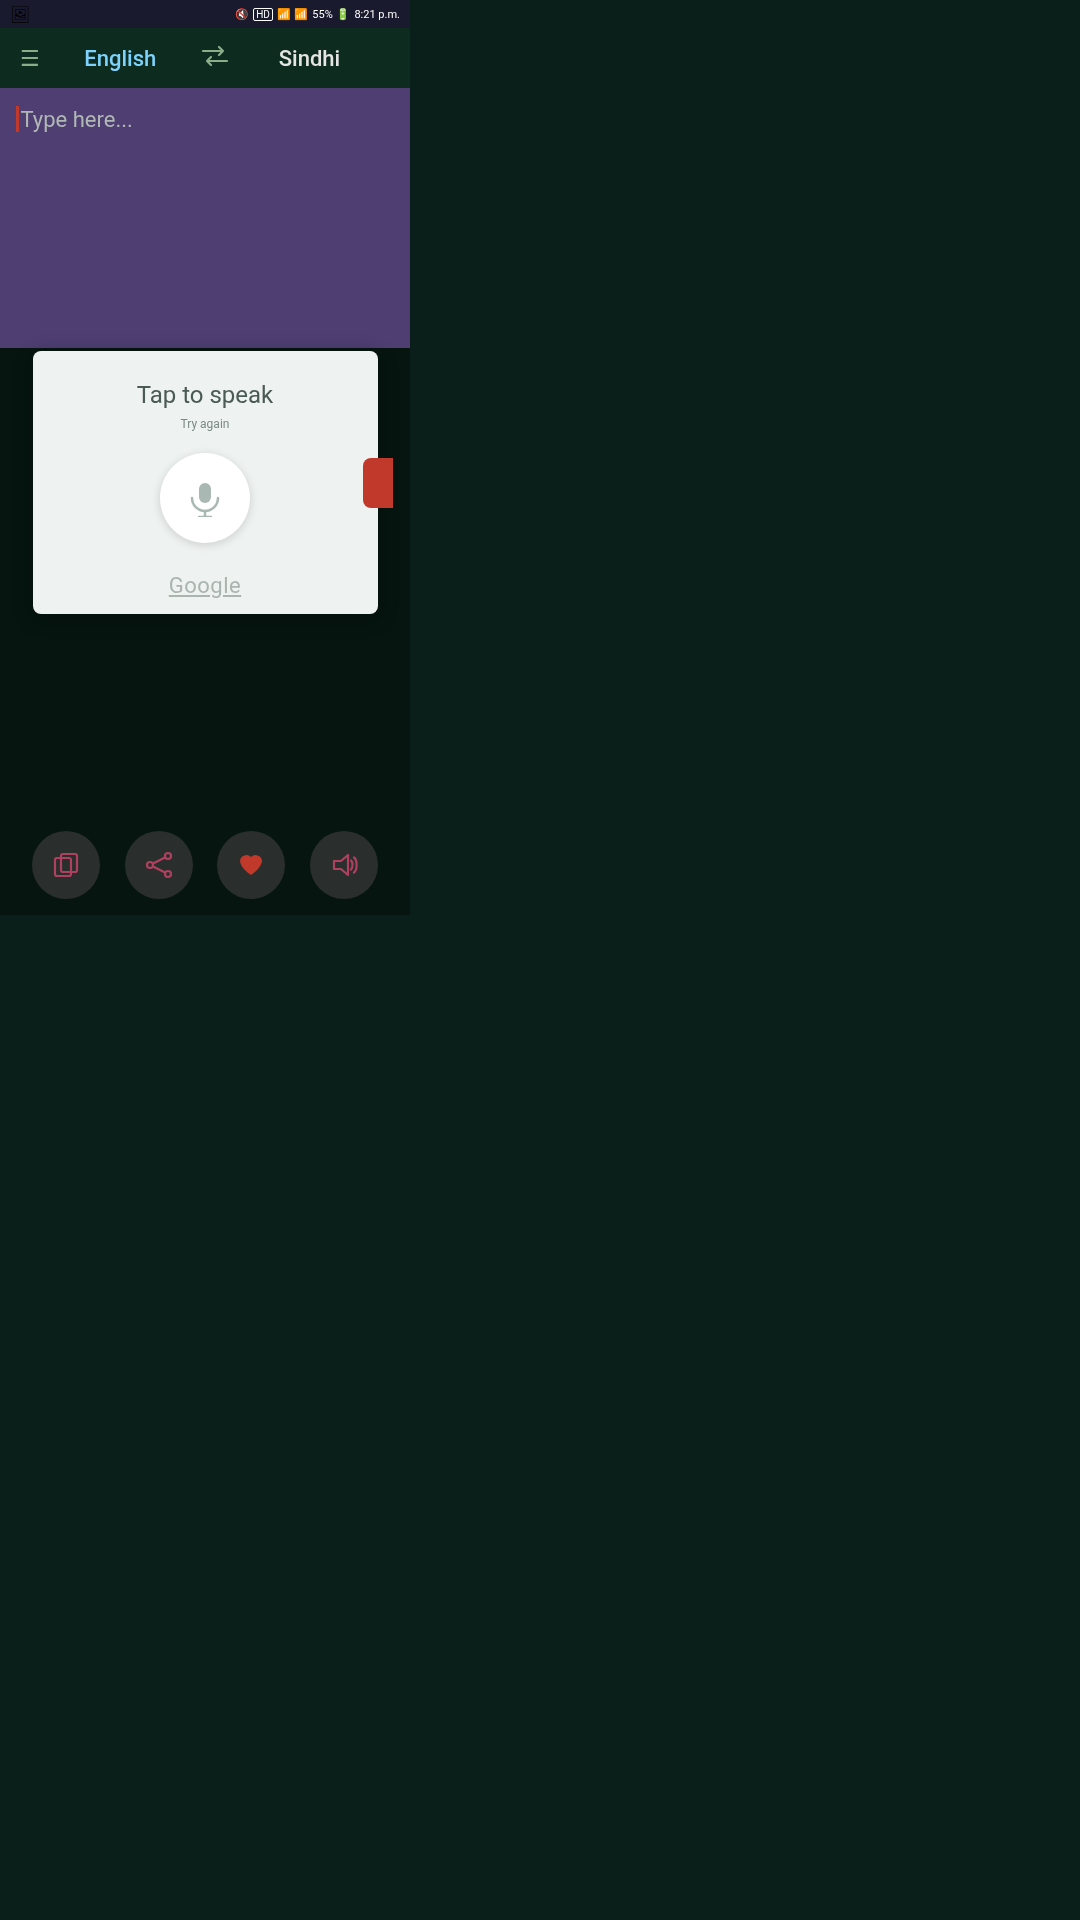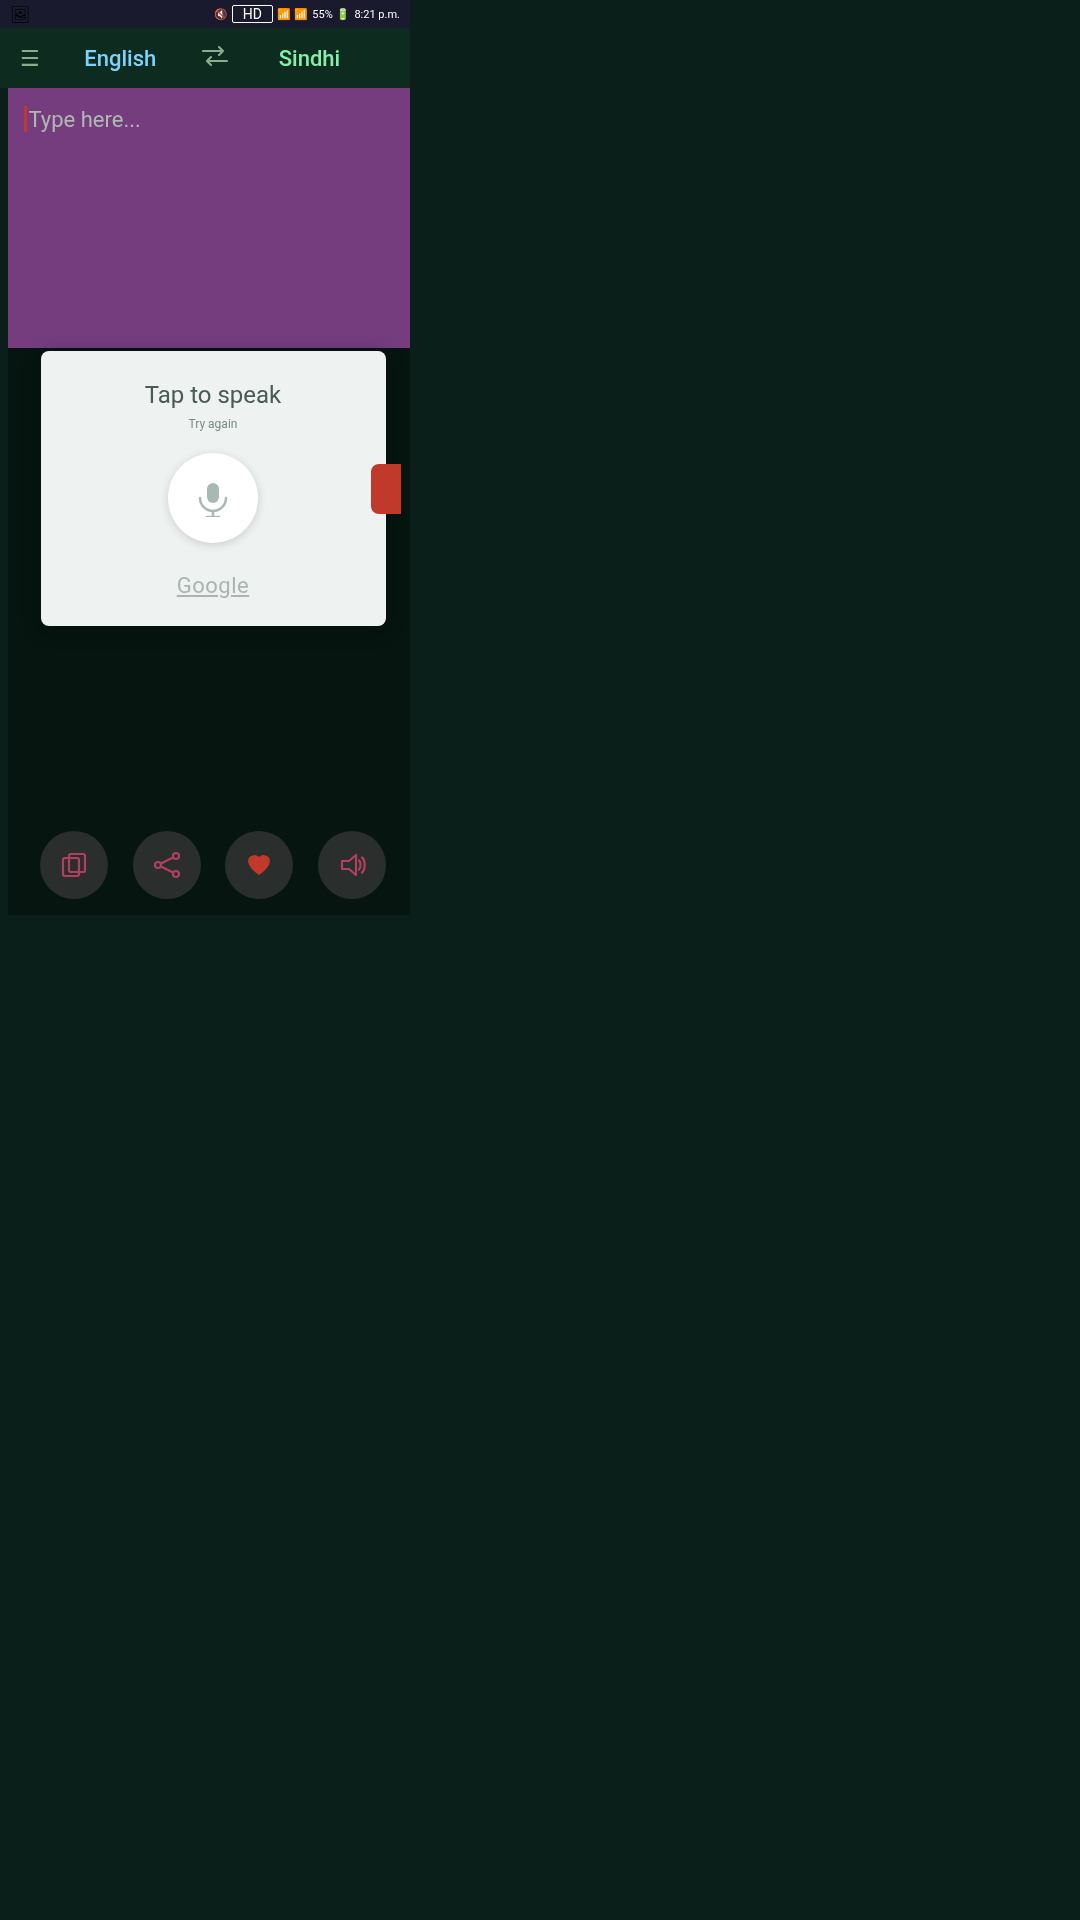--- a/index.html
+++ b/index.html
@@ -64,21 +64,21 @@
     }
 
     .header-swap {
       color: #8aad8a;
       font-size: 22px;
       cursor: pointer;
       flex: 0 0 auto;
     }
 
     .header-lang-right {
-      color: #86efac;
+      color: #e5e5e5;
       font-size: 22px;
       font-weight: 500;
       flex: 1;
       text-align: center;
     }
 
     
     .input-area {
       width: 100%;
       height: 260px;
@@ -115,21 +115,21 @@
       flex-direction: column;
       align-items: center;
       justify-content: flex-start;
       padding-top: 175px;
     }
 
     .voice-dialog {
       width: 345px;
       background: #eef2f0;
       border-radius: 8px;
-      padding: 30px 20px 28px;
+      padding: 30px 20px 16px;
       display: flex;
       flex-direction: column;
       align-items: center;
       gap: 6px;
       box-shadow: 0 4px 20px rgba(0,0,0,0.3);
       position: relative;
     }
 
     .tap-to-speak {
       font-size: 24px;
@@ -194,21 +194,21 @@
       cursor: pointer;
     }
   </style>
 </head>
 <body>
 
 <div class="status-bar">
   <span class="status-bar-left">🖼</span>
   <div class="status-bar-right">
     <span>🔇</span>
-    <span style="font-size:14px;border:1px solid #fff;padding:0 10px;border-radius:2px;">HD</span>
+    <span style="font-size:10px;border:1px solid #fff;padding:0 2px;border-radius:2px;">HD</span>
     <span>📶</span>
     <span>📶</span>
     <span>55%</span>
     <span>🔋</span>
     <span>8:21 p.m.</span>
   </div>
 </div>
 
 <div class="header">
   <span class="header-menu">☰</span>
@@ -216,21 +216,21 @@
   <span class="header-swap">
     
     <svg width="28" height="22" viewBox="0 0 28 22" fill="none">
       <path d="M2 6h20M18 2l4 4-4 4" stroke="#8aad8a" stroke-width="2.2" stroke-linecap="round" stroke-linejoin="round"></path>
       <path d="M26 16H6M10 12l-4 4 4 4" stroke="#8aad8a" stroke-width="2.2" stroke-linecap="round" stroke-linejoin="round"></path>
     </svg>
   </span>
   <span class="header-lang-right">Sindhi</span>
 </div>
 
-<div style="position:relative; width:100%; height:calc(915px - 88px); background:#a21caf; overflow:hidden;margin-left:8px;">
+<div style="position:relative; width:100%; height:calc(915px - 88px); background:#4c1d95; overflow:hidden;">
 
   <div class="input-area">
     <span class="input-cursor-line"></span><span class="input-placeholder">Type here...</span>
   </div>
 
   <div style="position:absolute; top:260px; left:0; width:100%; height:calc(915px - 88px - 260px); background:#061510;"></div>
 
   <div class="voice-dialog-area">
     <div class="voice-dialog">
       <span class="tap-to-speak">Tap to speak</span>

